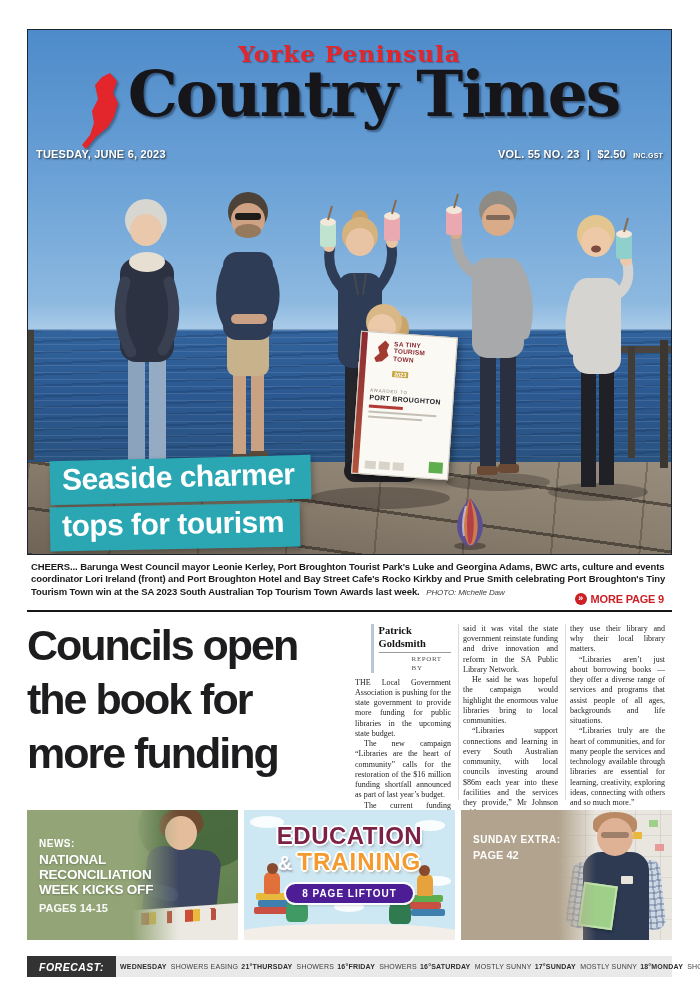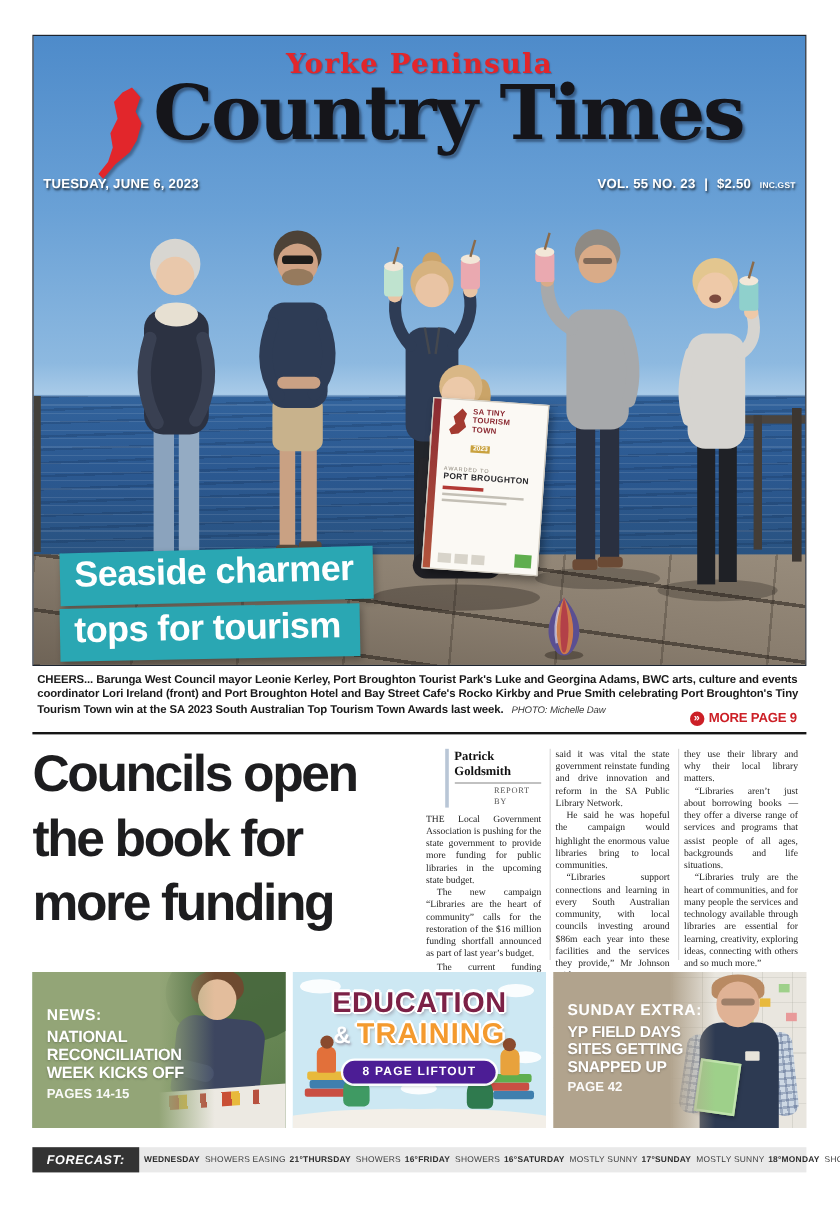--- a/index.html
+++ b/index.html
@@ -101,21 +101,21 @@
     background:repeating-linear-gradient(90deg,#c94f35 0 8px, #e8b93c 8px 15px, #ece9e2 15px 26px, #b8513f 26px 31px, #ece9e2 31px 44px); transform:rotate(-4deg); }
   .pn-girl-body { position:absolute; left:118px; top:38px; width:74px; height:66px; border-radius:16px 16px 4px 4px;
     background:#3d4660; transform:rotate(6deg); }
   .pn-girl-arm { position:absolute; left:92px; top:72px; width:60px; height:14px; border-radius:8px;
     background:#46506c; transform:rotate(14deg); }
   .pn-girl-head { position:absolute; left:138px; top:6px; width:32px; height:34px; border-radius:50%; background:#e3bd9c; }
   .pn-girl-hair { position:absolute; left:132px; top:-2px; width:44px; height:30px; border-radius:50% 50% 40% 40%;
     background:#6e4a30; transform:rotate(-8deg); }
   .pn-overlay { position:absolute; inset:0; background:linear-gradient(90deg, #93a577 0%, #93a577 50%, rgba(147,165,119,0) 72%); }
   .promo-text { position:absolute; left:12px; top:28px; color:#fff; }
-  .promo-kicker { font-size:13px; font-weight:bold; letter-spacing:0.5px; margin-bottom:4px; }
+  .promo-kicker { font-size:10px; font-weight:bold; letter-spacing:0.5px; margin-bottom:4px; }
   .promo-title { font-size:13.5px; font-weight:bold; line-height:1.1; letter-spacing:-0.2px; width:122px;
     text-shadow:0 1px 2px rgba(0,0,0,0.25); }
   .promo-page { font-size:11px; font-weight:bold; margin-top:4px; opacity:0.95; }
 
   
   .promo-edu { background:#cde8f3; display:flex; flex-direction:column; align-items:center; padding-top:12px; }
   .cloud { position:absolute; background:#fff; border-radius:50%; opacity:0.9; }
   .edu-line1 { font-size:24px; font-weight:bold; letter-spacing:0.5px; color:#7c2146; position:relative;
     text-shadow:-2px 0 #fff,2px 0 #fff,0 -2px #fff,0 2px #fff,-1px -1px #fff,1px 1px #fff,1px -1px #fff,-1px 1px #fff, 2px 3px 3px rgba(60,20,40,0.3); }
   .edu-line2 { display:flex; align-items:baseline; gap:5px; margin-top:-2px; position:relative; }
@@ -446,21 +446,20 @@
       <div class="pf-man-shirt-r"></div>
       <div class="pf-man-vest"></div>
       <div class="pf-badge"></div>
       <div class="pf-folder"></div>
       <div class="pf-hair"></div>
       <div class="pf-head"></div>
       <div class="pf-glasses"></div>
       <div class="pf-overlay"></div>
       <div class="promo-text pf-text">
         <div class="promo-kicker">SUNDAY EXTRA:</div>
-        <div class="promo-title">YP FIELD DAYS SITES GETTING SNAPPED UP</div>
         <div class="promo-page">PAGE 42</div>
       </div>
     </div>
   </div>
 
   <div class="forecast">
     <div class="forecast-label">FORECAST:</div>
     <div class="forecast-entries">
       <span class="f-entry">
         <span class="f-day">WEDNESDAY</span>

